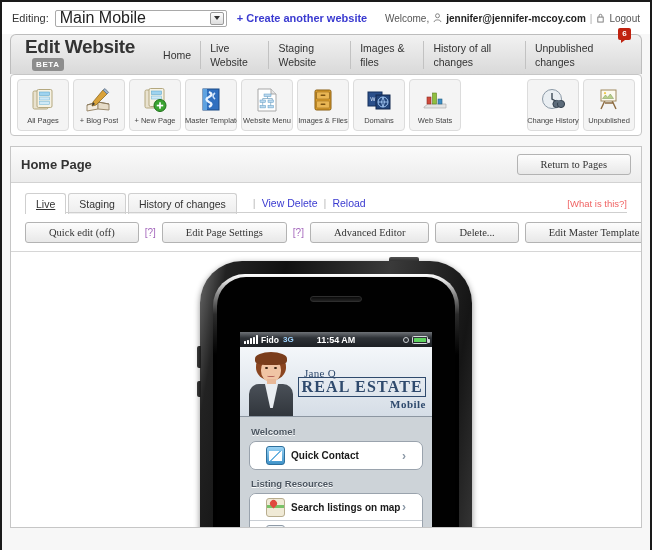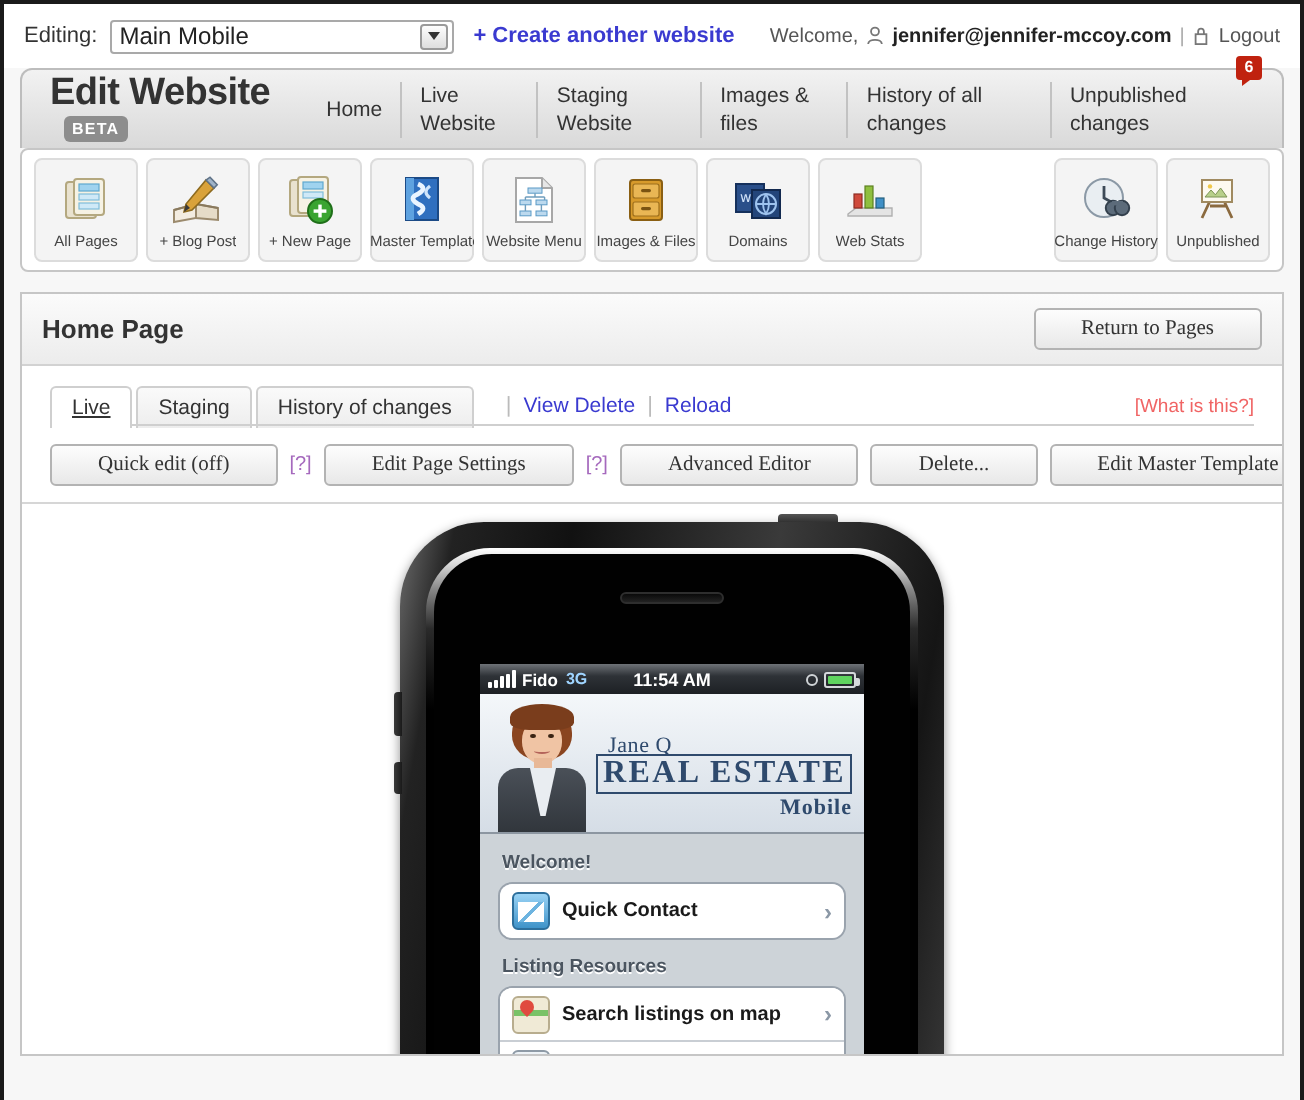--- a/index.html
+++ b/index.html
@@ -34,21 +34,21 @@
   }
   .topbar .lbl { color:#333; margin-right:6px; }
   .site-select {
     position: relative;
     width: 172px; height: 17px;
     background: #fff;
     border: 1px solid #a9a9a9;
     border-radius: 2px;
     display:flex; align-items:center;
     padding: 0 4px;
-    font-size: 12px;
+    font-size: 16px;
     color:#222;
   }
   .site-select .arrowbox {
     position:absolute; right:2px; top:1px;
     width:14px; height:13px;
     border:1px solid #9a9a9a;
     background: linear-gradient(#fdfdfd,#dedede);
     border-radius:2px;
     display:flex; align-items:center; justify-content:center;
   }
@@ -382,21 +382,21 @@
   .ios-group {
     background:#fff;
     border:1px solid #9aa3ad;
     border-radius:7px;
     overflow:hidden;
     margin-bottom:8px;
   }
   .ios-row {
     display:flex; align-items:center;
     height:27px;
-    padding: 0 6px;
+    padding: 0 16px;
     border-bottom:1px solid #c9ced4;
     background:#fff;
     cursor:pointer;
   }
   .ios-row:last-child { border-bottom:none; }
   .ios-row .rowicon {
     width:19px;height:19px;border-radius:3px;
     margin-right:6px; flex:none; position:relative; overflow:hidden;
   }
   .ios-row .rowlabel { font-size:10px; font-weight:bold; color:#1a1a1a; }

